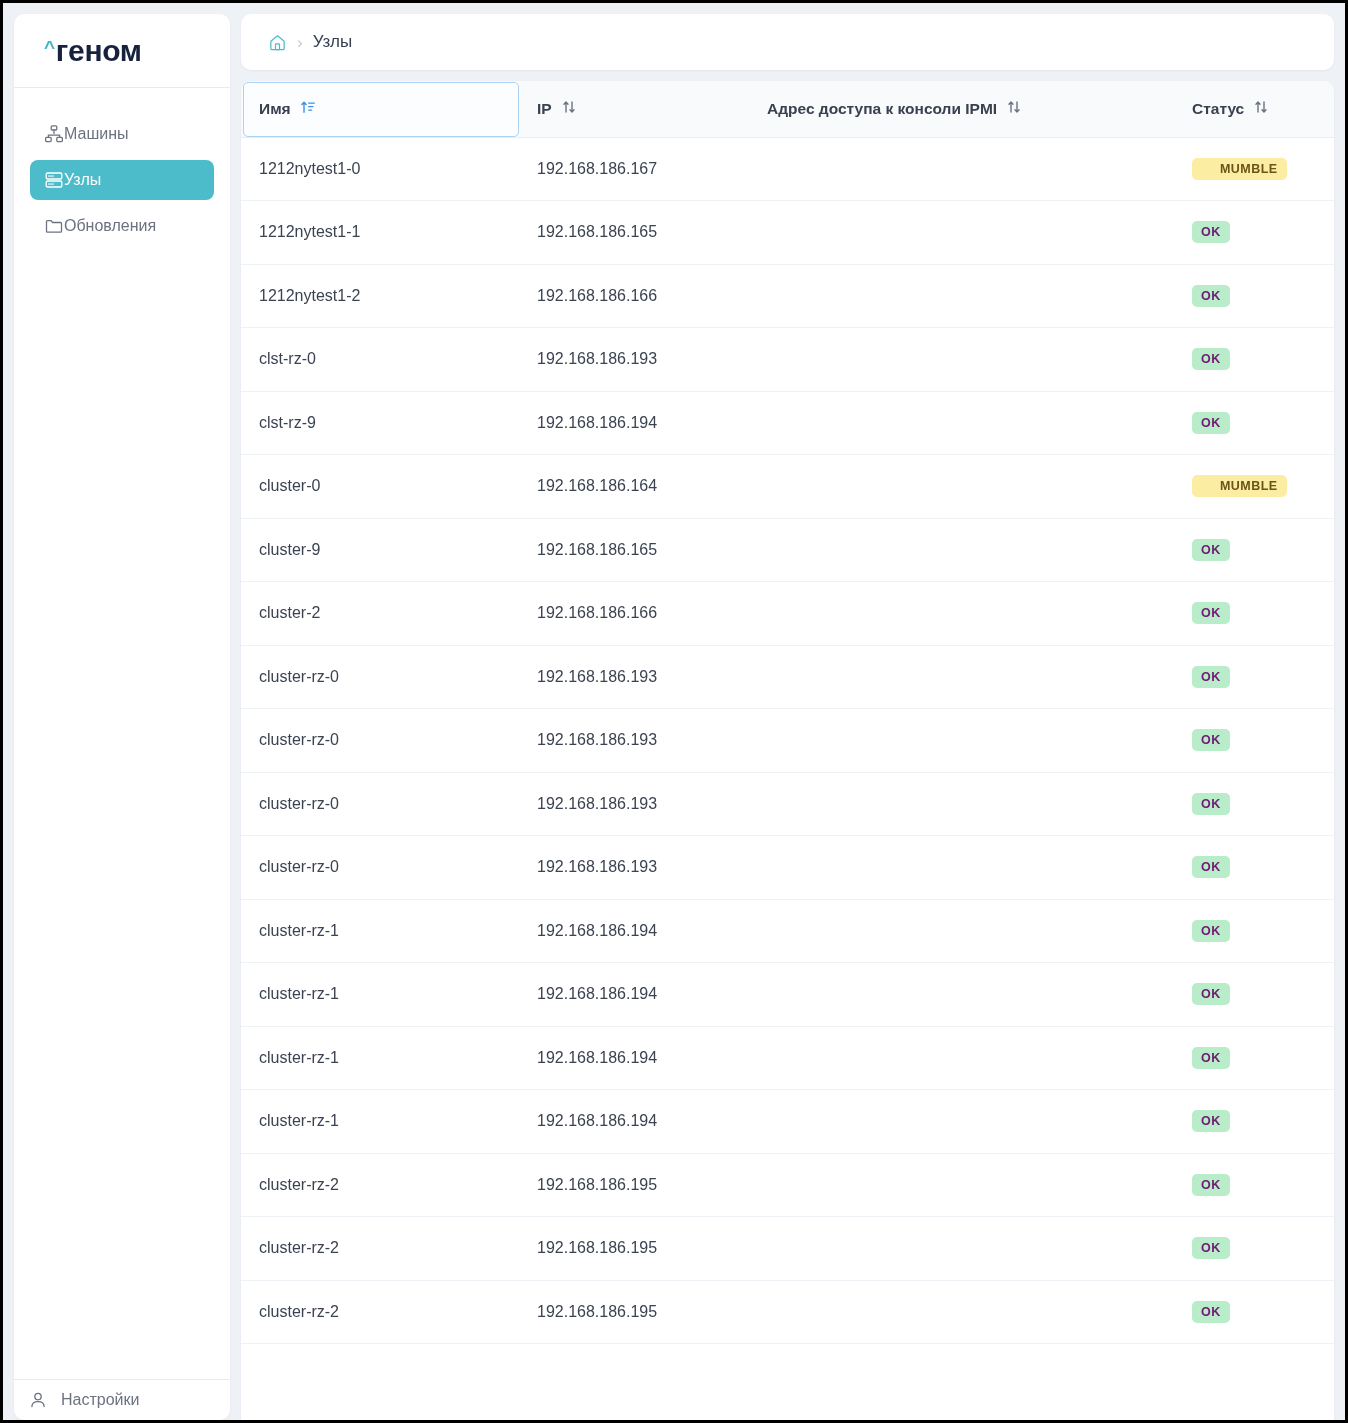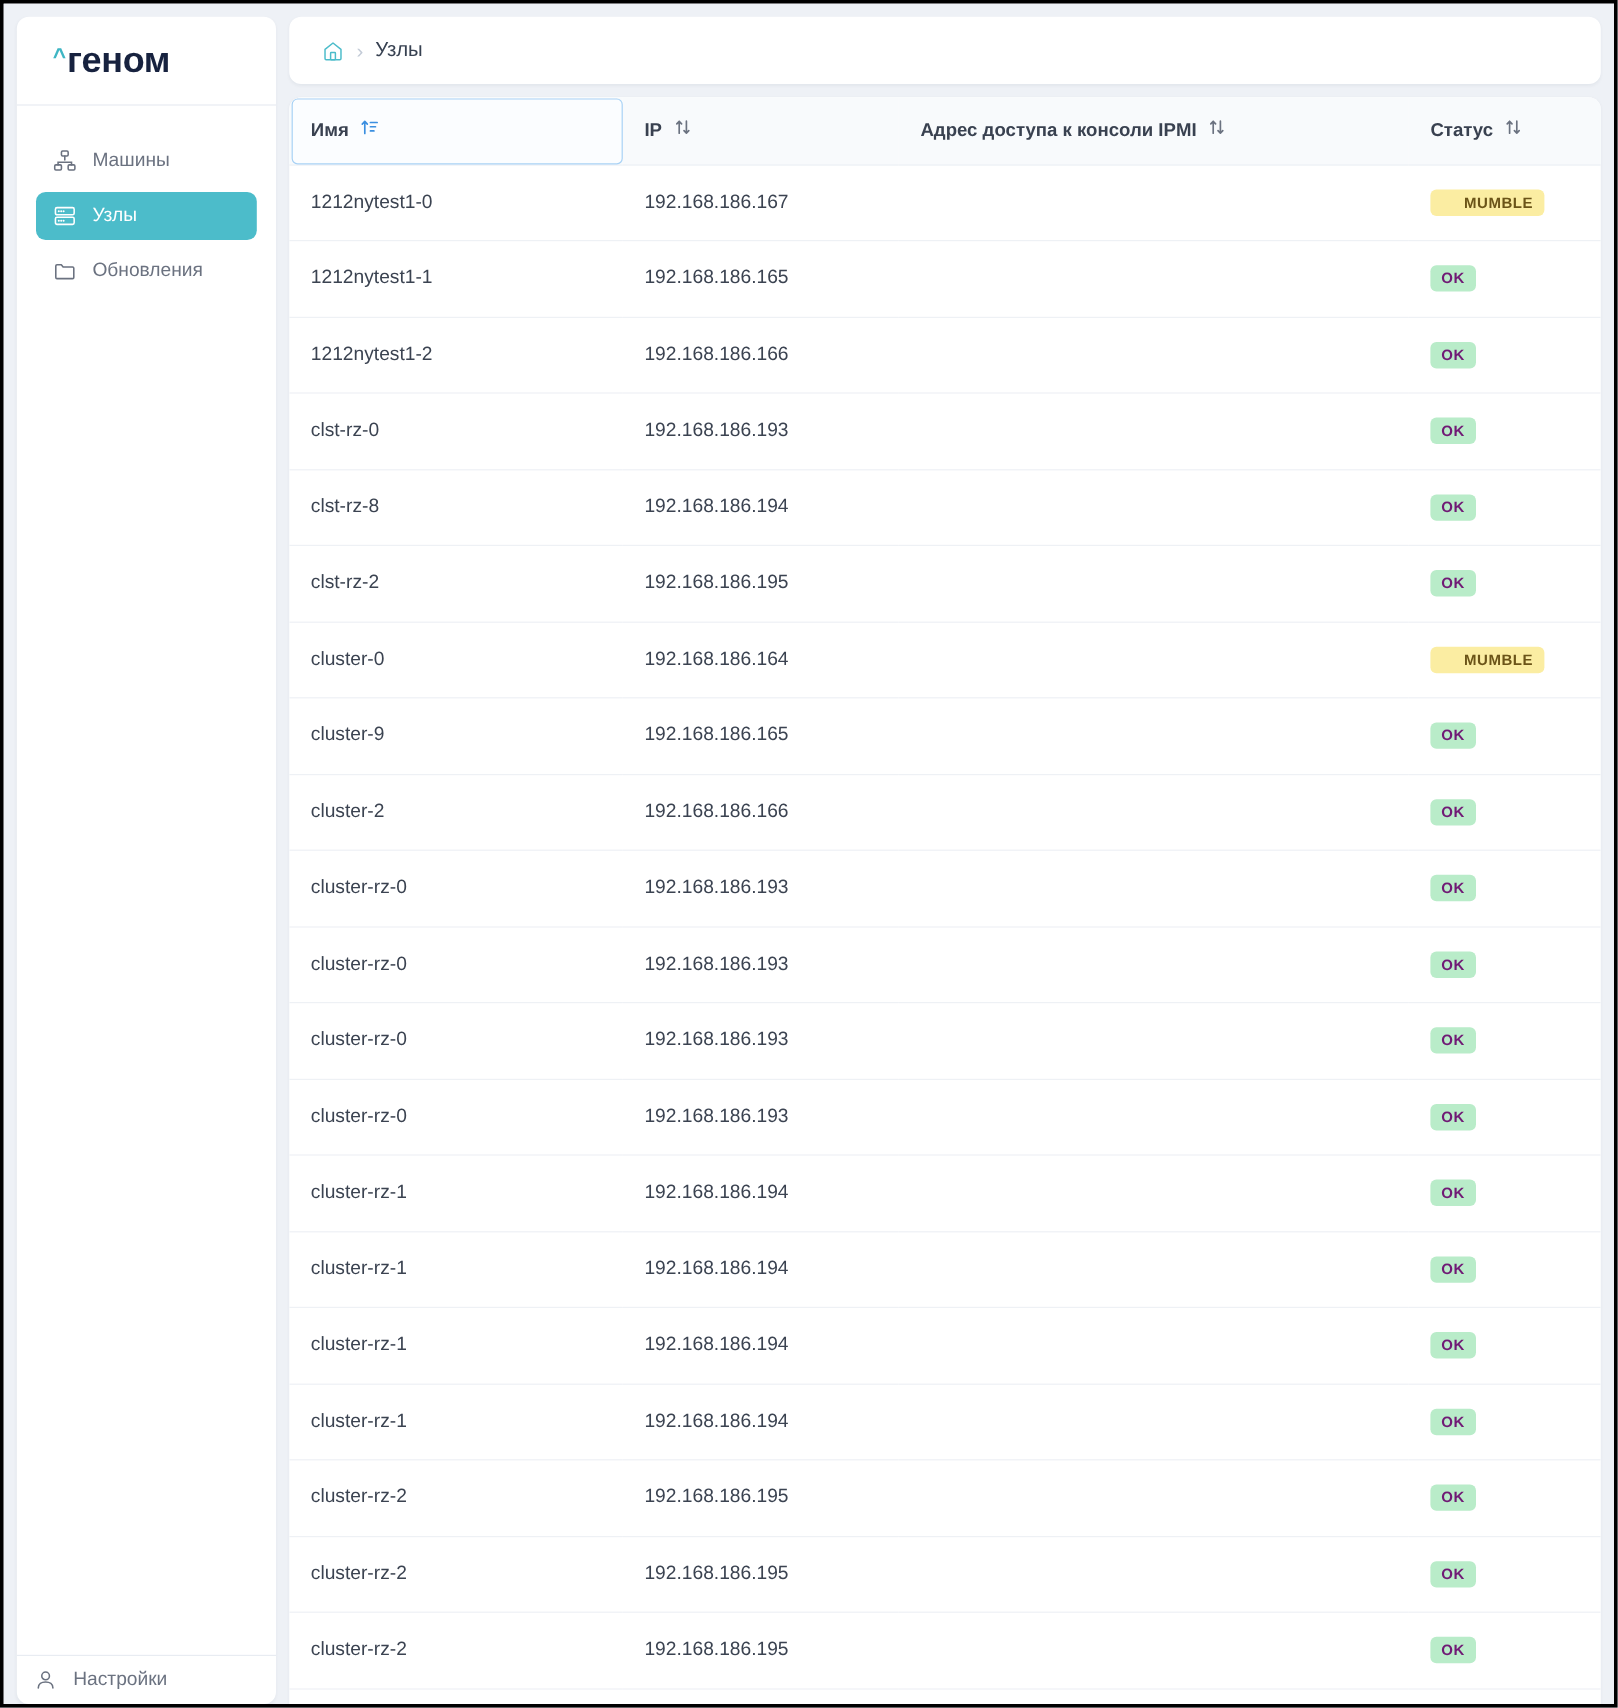--- a/index.html
+++ b/index.html
@@ -72,21 +72,20 @@
     flex: 1 1 auto;
     padding: 26px 16px 0 16px;
     display: flex;
     flex-direction: column;
     gap: 6px;
   }
 
   .nav-item {
     display: flex;
     align-items: center;
-    gap: 13px;
     height: 40px;
     padding: 0 14px;
     border-radius: 8px;
     color: #6b7280;
     font-size: 16px;
     cursor: pointer;
     user-select: none;
   }
   .nav-item.active {
     background: #4cbcca;
@@ -404,28 +403,22 @@
               <td class="cell-ipmi"></td>
               <td class="cell-status"><span class="badge ok">OK</span></td>
             </tr>
             <tr>
               <td class="cell-name">clst-rz-0</td>
               <td class="cell-ip">192.168.186.193</td>
               <td class="cell-ipmi"></td>
               <td class="cell-status"><span class="badge ok">OK</span></td>
             </tr>
             <tr>
-              <td class="cell-name">clst-rz-8</td>
+              <td class="cell-name">clst-rz-9</td>
               <td class="cell-ip">192.168.186.194</td>
-              <td class="cell-ipmi"></td>
-              <td class="cell-status"><span class="badge ok">OK</span></td>
-            </tr>
-            <tr>
-              <td class="cell-name">clst-rz-2</td>
-              <td class="cell-ip">192.168.186.195</td>
               <td class="cell-ipmi"></td>
               <td class="cell-status"><span class="badge ok">OK</span></td>
             </tr>
             <tr>
               <td class="cell-name">cluster-0</td>
               <td class="cell-ip">192.168.186.164</td>
               <td class="cell-ipmi"></td>
               <td class="cell-status"><span class="badge mumble">MUMBLE</span></td>
             </tr>
             <tr>

